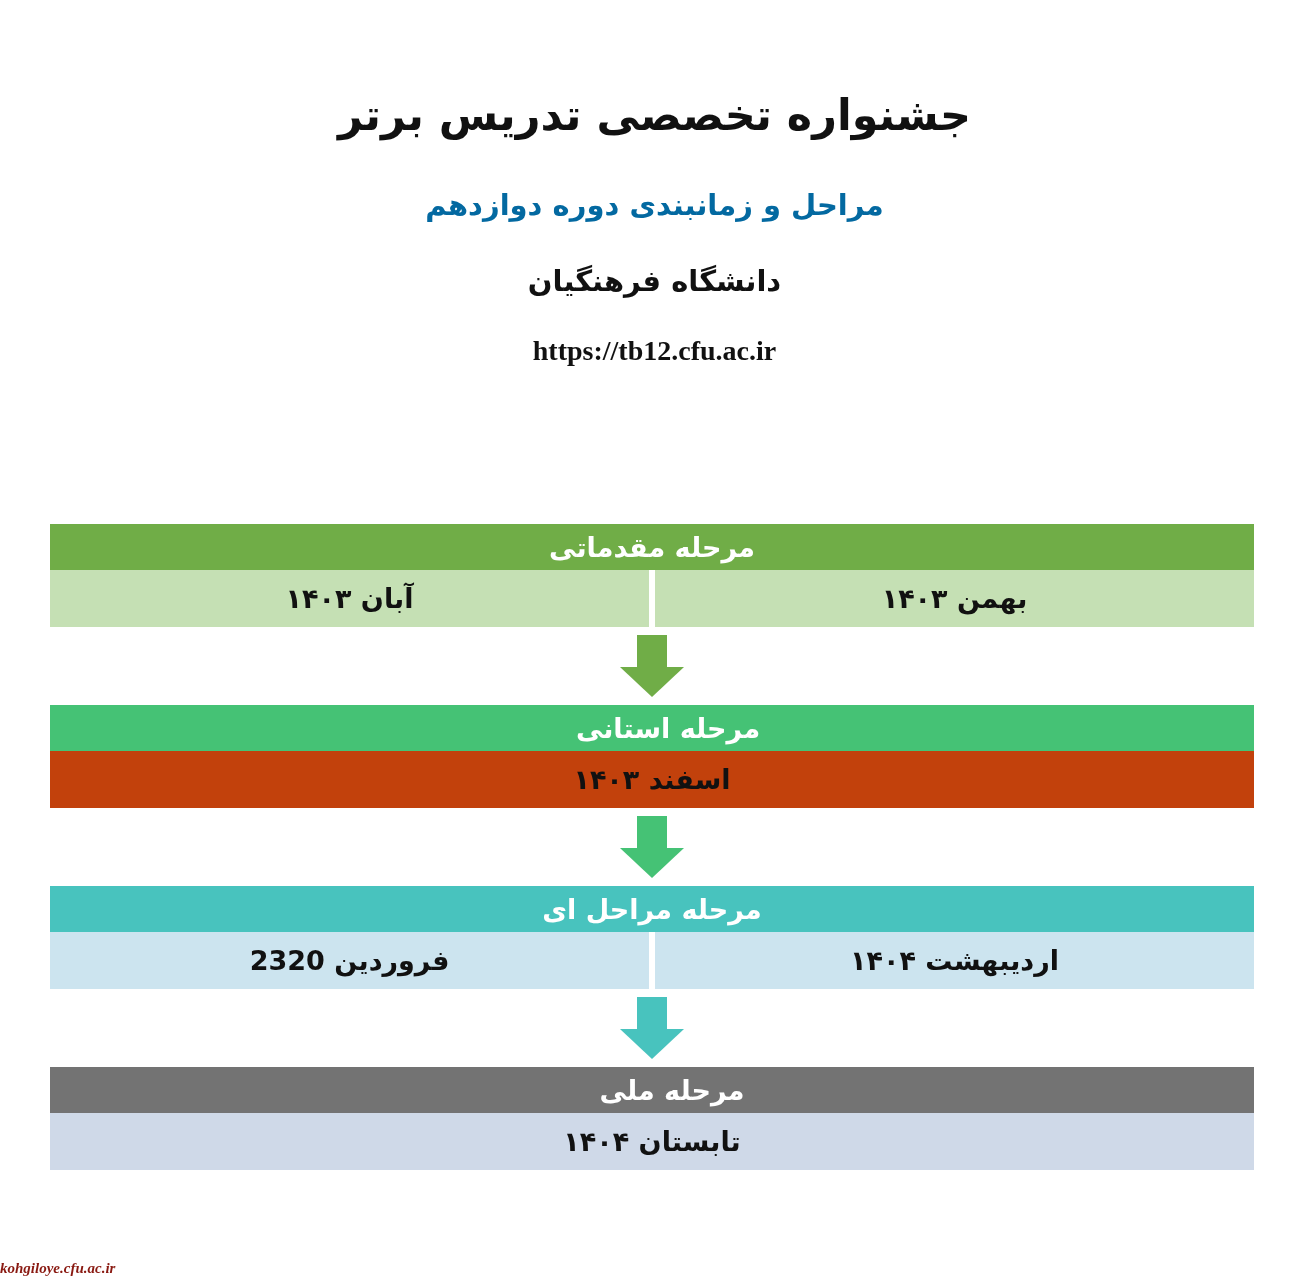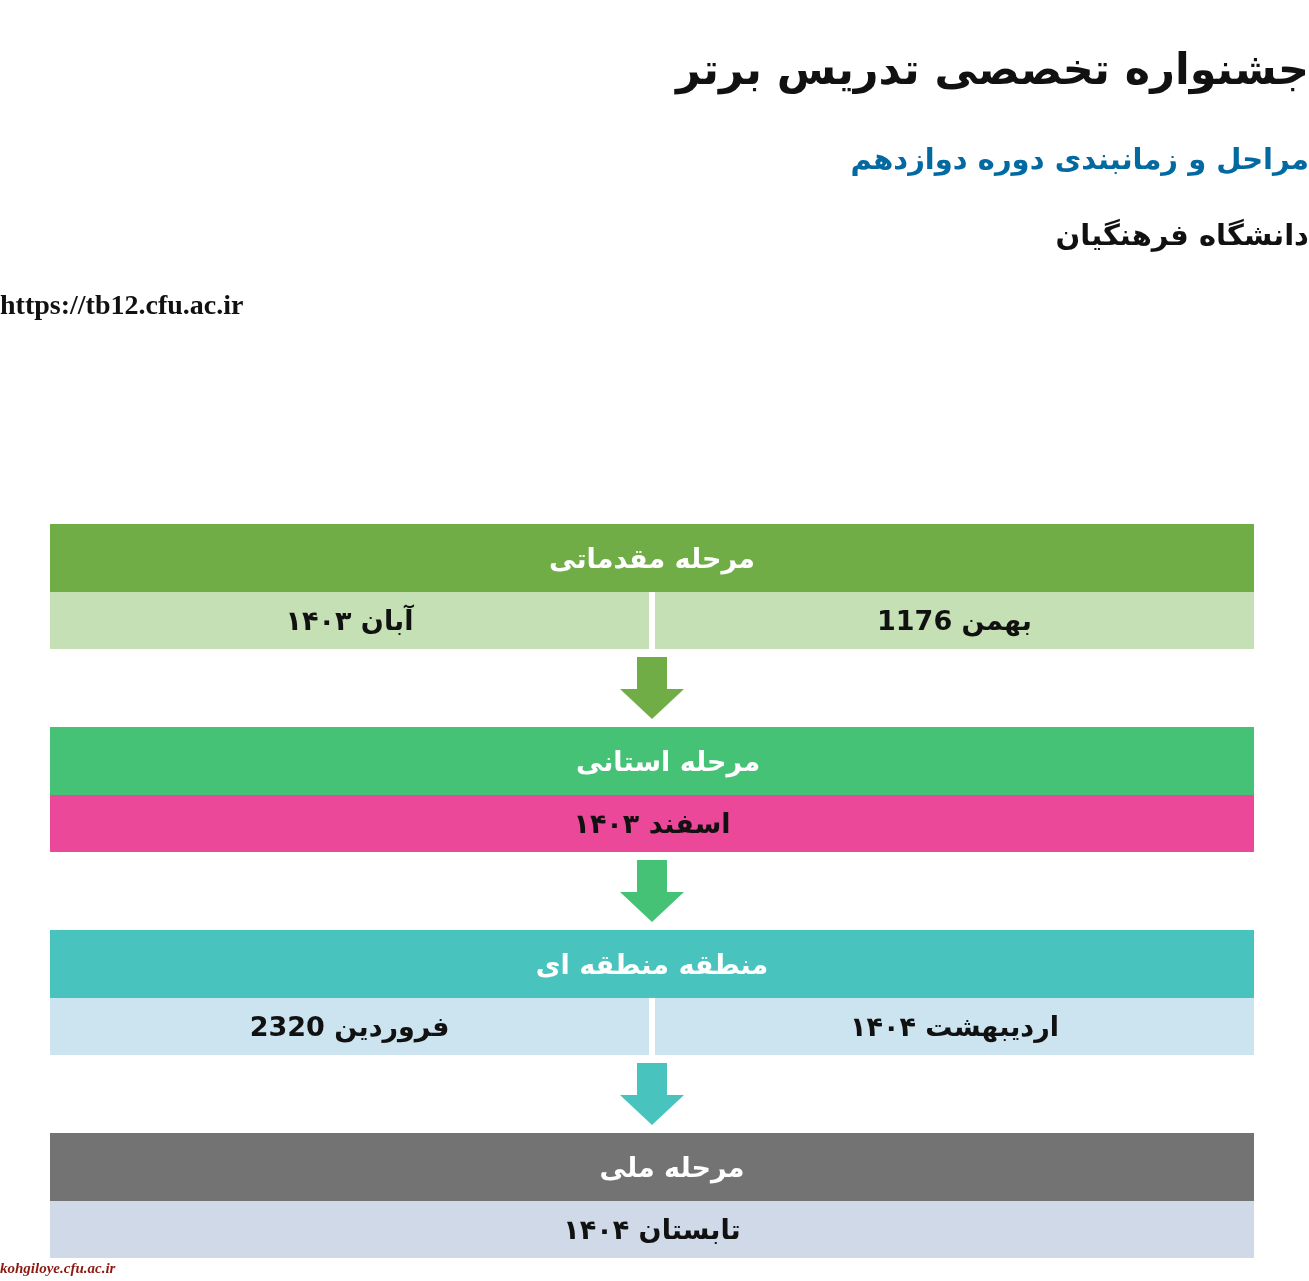--- a/index.html
+++ b/index.html
@@ -9,21 +9,22 @@
   }
   body {
     width: 1309px;
     height: 1281px;
     position: relative;
     font-family: "DejaVu Sans", "Liberation Sans", sans-serif;
     overflow: hidden;
   }
 
   .header {
-    padding-top: 44px;
+    text-align: center;
+    padding-top: 90px;
   }
   .title {
     font-size: 43px;
     font-weight: bold;
     color: #111111;
     letter-spacing: 0px;
     line-height: 1.2;
   }
   .subtitle {
     font-size: 29px;
@@ -52,21 +53,21 @@
     position: absolute;
     left: 50px;
     right: 55px;
     top: 524px;
   }
 
   .stage {
     position: relative;
   }
   .stage-head {
-    height: 68px;
+    height: 46px;
     display: flex;
     align-items: center;
     justify-content: center;
     color: #ffffff;
     font-size: 27px;
     font-weight: bold;
   }
   .stage-body {
     display: flex;
     flex-direction: row;
@@ -142,52 +143,52 @@
   <div class="url">https://tb12.cfu.ac.ir</div>
 </div>
 
 <div class="flow">
 
   <div class="stage">
     <div class="stage-head" style="background:#70AD47;">
       <span>مرحله مقدماتی</span>
     </div>
     <div class="stage-body" style="background:#C5E0B4;">
-      <div class="stage-cell">بهمن 1176</div>
+      <div class="stage-cell">بهمن ۱۴۰۳</div>
       <div class="cell-gap"></div>
       <div class="stage-cell">آبان ۱۴۰۳</div>
     </div>
   </div>
 
   <div class="arrow-wrap">
     <div class="arrow">
       <div class="shaft" style="background:#70AD47;"></div>
       <div class="head" style="border-top-color:#70AD47;"></div>
     </div>
   </div>
 
   <div class="stage">
     <div class="stage-head" style="background:#45C275;padding-left:32px;">
       <span>مرحله استانی</span>
     </div>
-    <div class="stage-body single" style="background:#ec4899;">
+    <div class="stage-body single" style="background:#c2410c;">
       <div class="stage-cell">اسفند ۱۴۰۳</div>
     </div>
   </div>
 
   <div class="arrow-wrap">
     <div class="arrow">
       <div class="shaft" style="background:#45C275;"></div>
       <div class="head" style="border-top-color:#45C275;"></div>
     </div>
   </div>
 
   <div class="stage">
     <div class="stage-head" style="background:#48C3BE;">
-      <span>منطقه منطقه ای</span>
+      <span>مرحله مراحل ای</span>
     </div>
     <div class="stage-body" style="background:#CCE4EF;">
       <div class="stage-cell">اردیبهشت ۱۴۰۴</div>
       <div class="cell-gap"></div>
       <div class="stage-cell">فروردین 2320</div>
     </div>
   </div>
 
   <div class="arrow-wrap">
     <div class="arrow">

